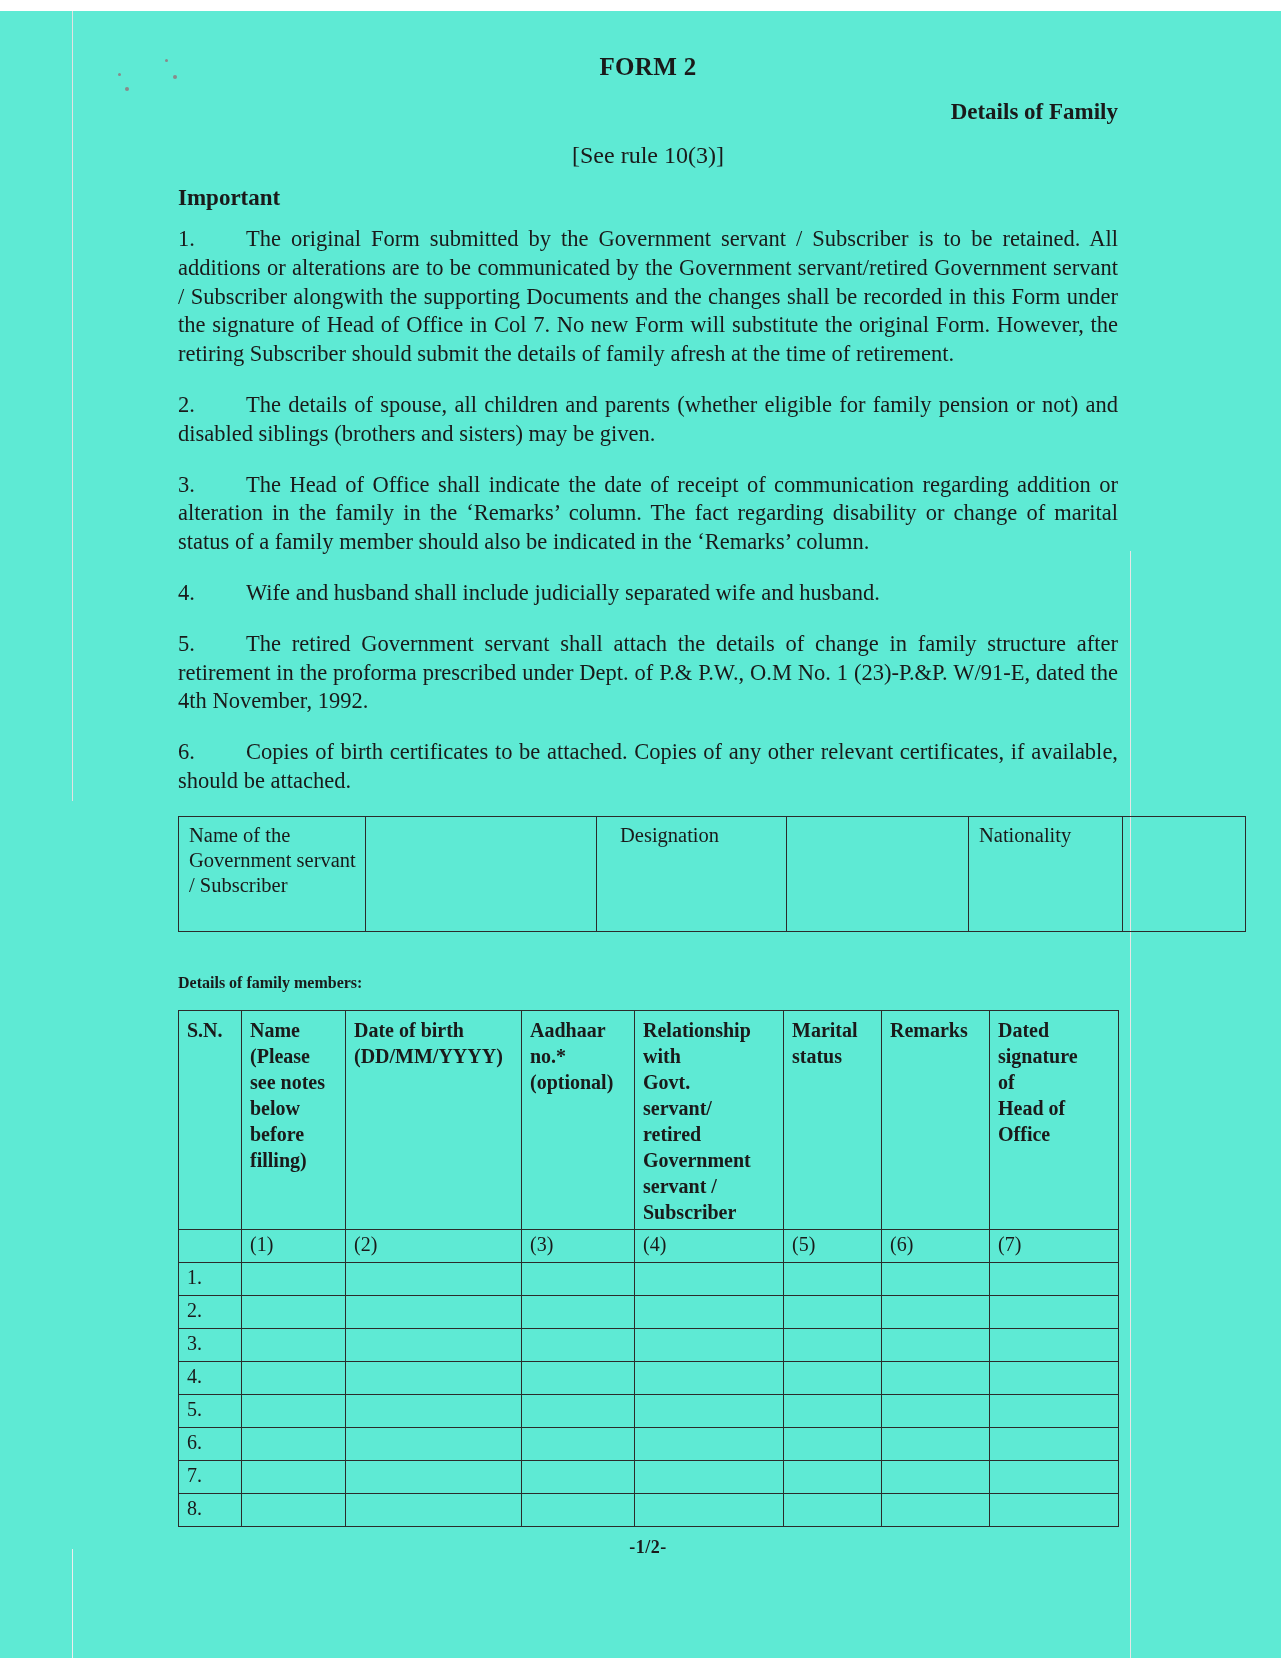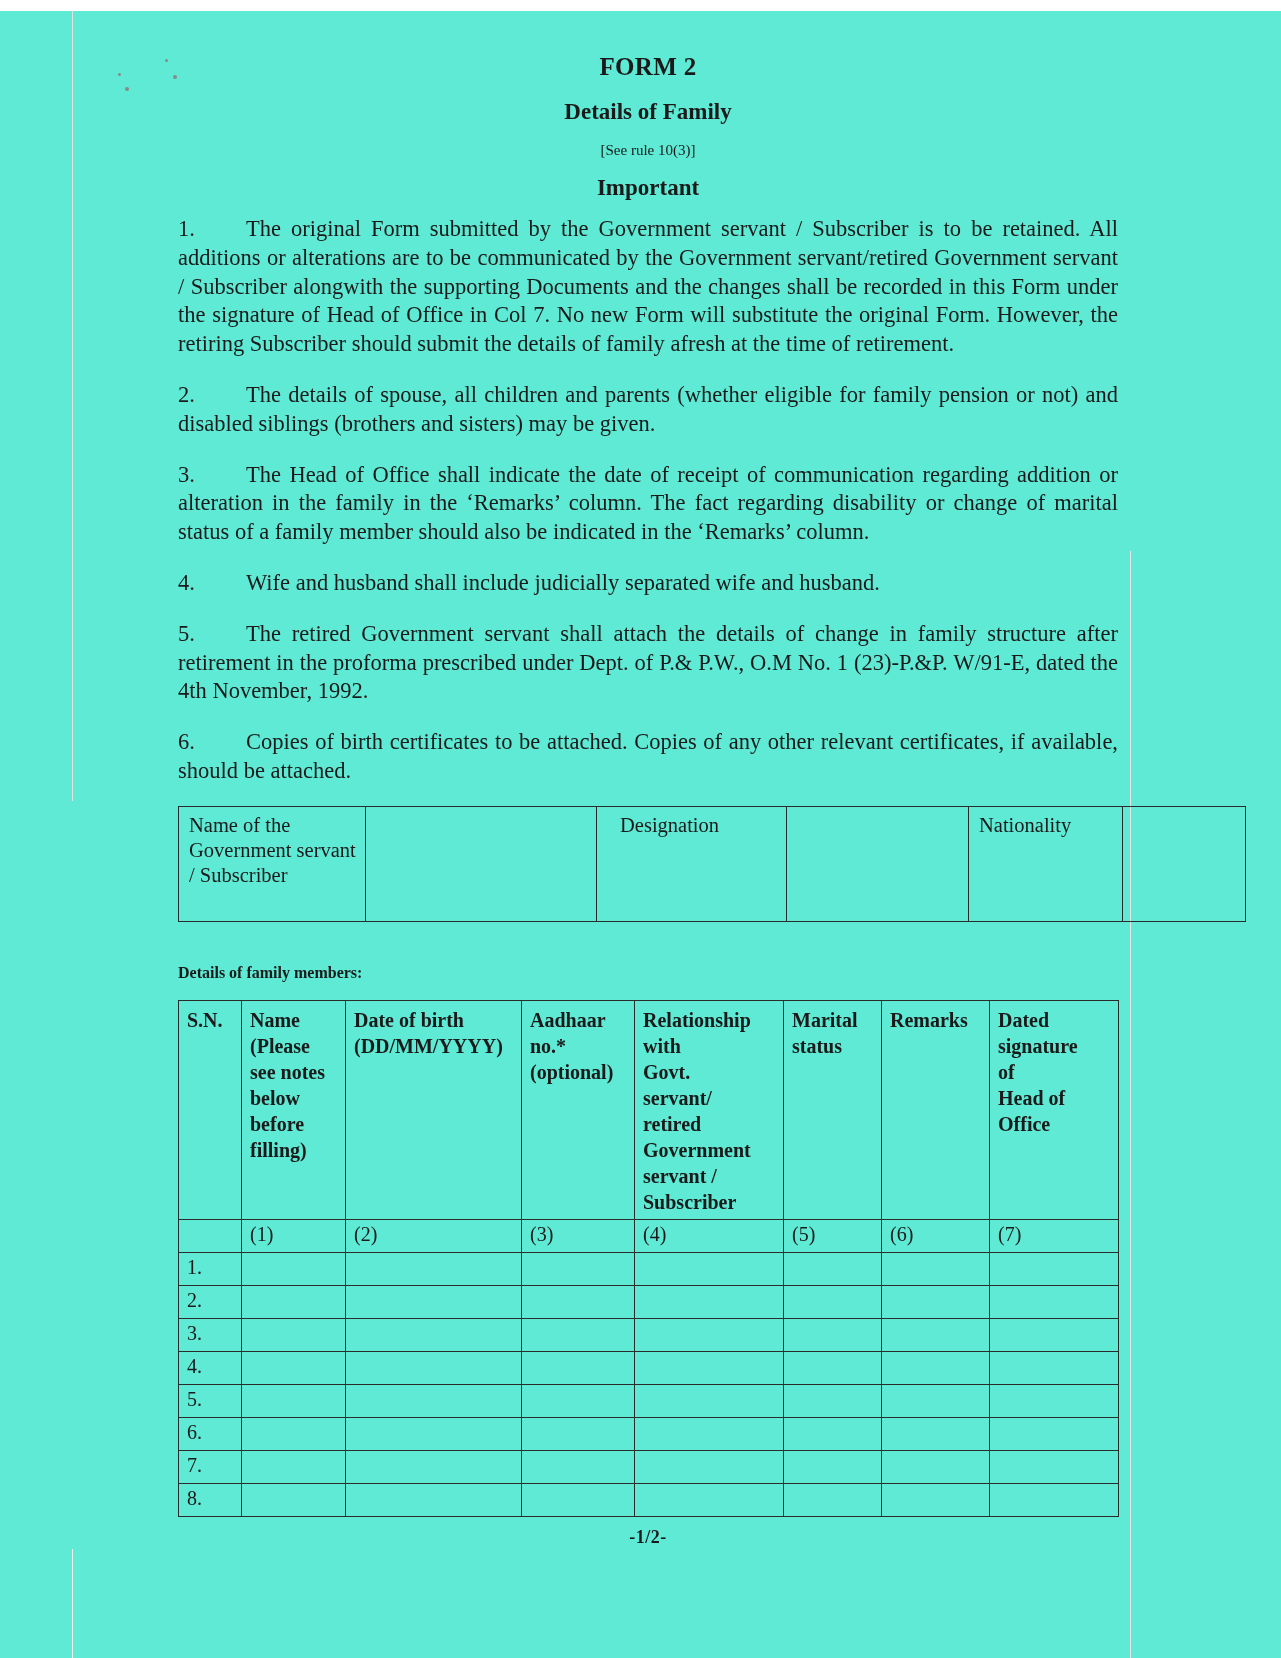--- a/index.html
+++ b/index.html
@@ -55,32 +55,31 @@
     width: 940px;
   }
   .title-1 {
     text-align: center;
     font-weight: bold;
     font-size: 25px;
     letter-spacing: 0.3px;
     margin: 0 0 18px 0;
   }
   .title-2 {
-    text-align: center;
+    text-align: right;
     font-weight: bold;
     font-size: 23px;
     margin: 0 0 17px 0;
   }
   .rule-line {
     text-align: center;
-    font-size: 15px;
+    font-size: 24px;
     margin: 0 0 16px 0;
   }
   .title-3 {
-    text-align: center;
     font-weight: bold;
     font-size: 23px;
     margin: 0 0 14px 0;
   }
   p.para {
     text-align: justify;
     font-size: 22.5px;
     line-height: 1.28;
     margin: 0 0 22px 0;
     text-indent: 0;

